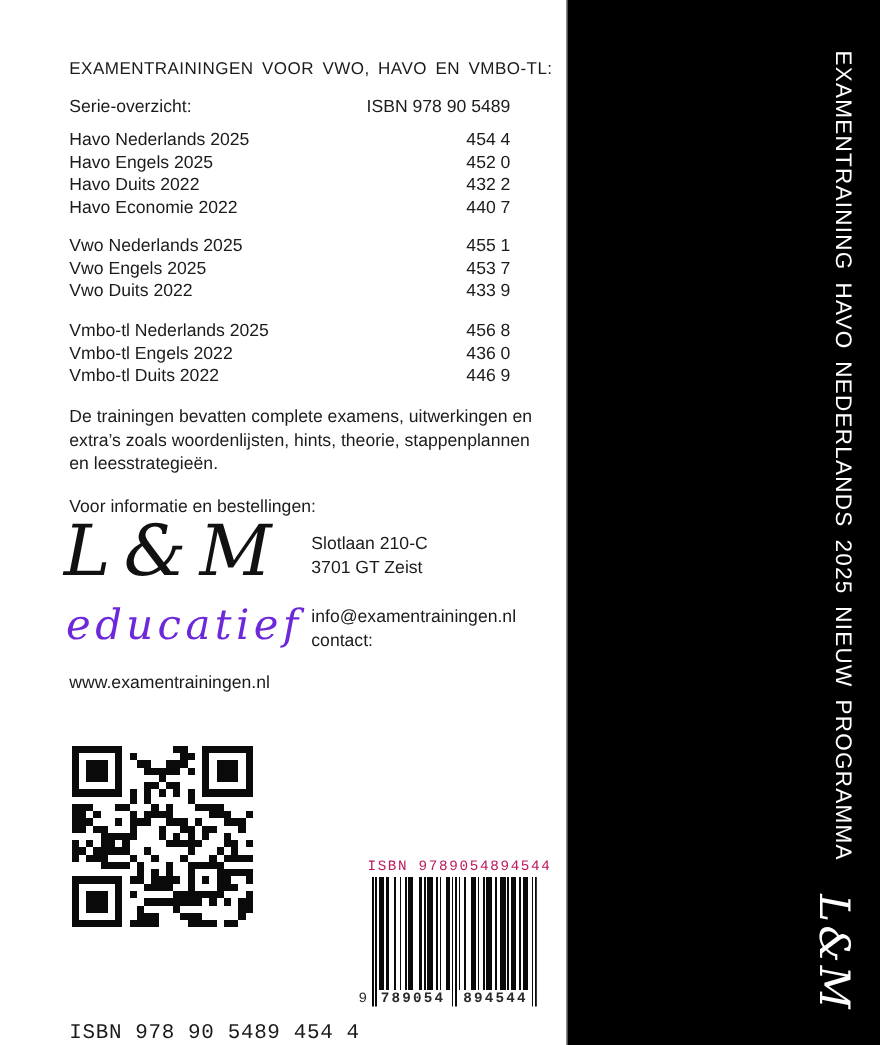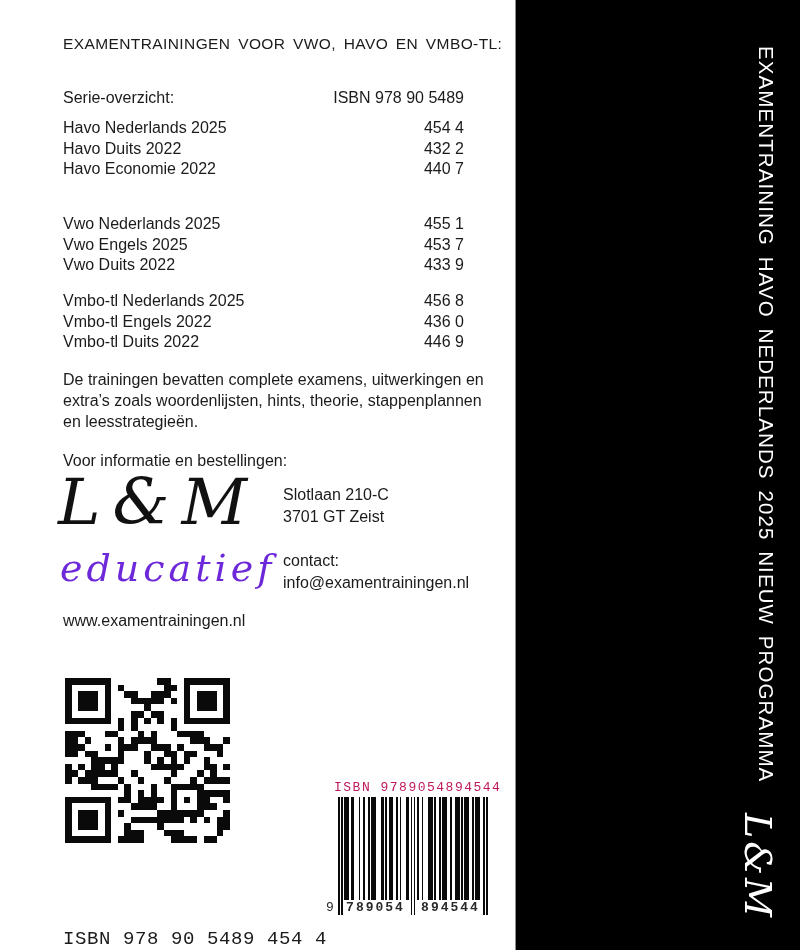--- a/index.html
+++ b/index.html
@@ -8,21 +8,21 @@
     background:#ffffff;
     font-family:"Liberation Sans", sans-serif;
     color:#1b1b1b;
     overflow:hidden;
     position:relative;
   }
   .cover{position:absolute;inset:0;width:800px;height:950px;}
 
   
   .headline{
-    position:absolute;left:63px;top:35px;width:410px;
+    position:absolute;left:63px;top:54px;width:410px;
     font-size:15.5px;letter-spacing:.4px;word-spacing:3px;white-space:nowrap;
   }
   .serie-row{
     position:absolute;left:63px;top:89px;width:401px;
     display:flex;justify-content:space-between;font-size:16px;
   }
   .series-group{position:absolute;left:63px;width:401px;font-size:16px;}
   .series-group .row{display:flex;justify-content:space-between;line-height:20.5px;align-items:flex-end;}
   .g1{top:118px}.g2{top:214px}.g3{top:291px}
 
@@ -102,20 +102,24 @@
     <span>Serie-overzicht:</span>
     <span>ISBN 978 90 5489</span>
   </div>
 
   <div class="series-group g1">
     <div class="row">
       <span>Havo Nederlands 2025</span>
       <span>454 4</span>
     </div>
     <div class="row">
+      <span>Havo Engels 2025</span>
+      <span>452 0</span>
+    </div>
+    <div class="row">
       <span>Havo Duits 2022</span>
       <span>432 2</span>
     </div>
     <div class="row">
       <span>Havo Economie 2022</span>
       <span>440 7</span>
     </div>
   </div>
 
   <div class="series-group g2">
@@ -153,22 +157,22 @@
   <div class="info-label">Voor informatie en bestellingen:</div>
 
   <div class="logo-main">L&amp;M</div>
   <div class="logo-sub">educatief</div>
   <div class="website">www.examentrainingen.nl</div>
 
   <div class="addr">
     <div>Slotlaan 210-C</div>
     <div>3701 GT Zeist</div>
     <div class="gap"></div>
+    <div>info@examentrainingen.nl</div>
     <div>contact:</div>
-    <div>info@examentrainingen.nl</div>
   </div>
 
   <div class="qr">
     <svg id="qr-svg" viewBox="0 0 25 25" xmlns="http://www.w3.org/2000/svg" fill="#0a0a0a">
         <rect x="0" y="0" width="1" height="1"></rect>
         <rect x="1" y="0" width="1" height="1"></rect>
         <rect x="2" y="0" width="1" height="1"></rect>
         <rect x="3" y="0" width="1" height="1"></rect>
         <rect x="4" y="0" width="1" height="1"></rect>
         <rect x="5" y="0" width="1" height="1"></rect>

